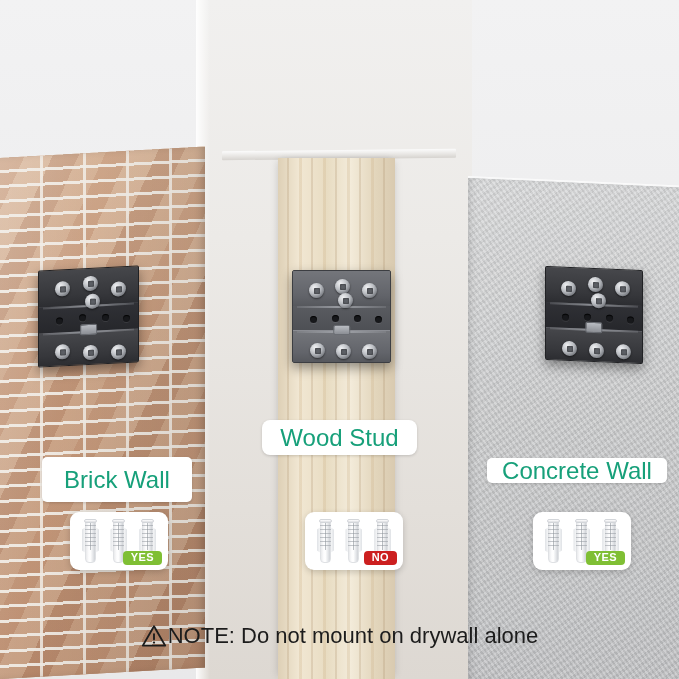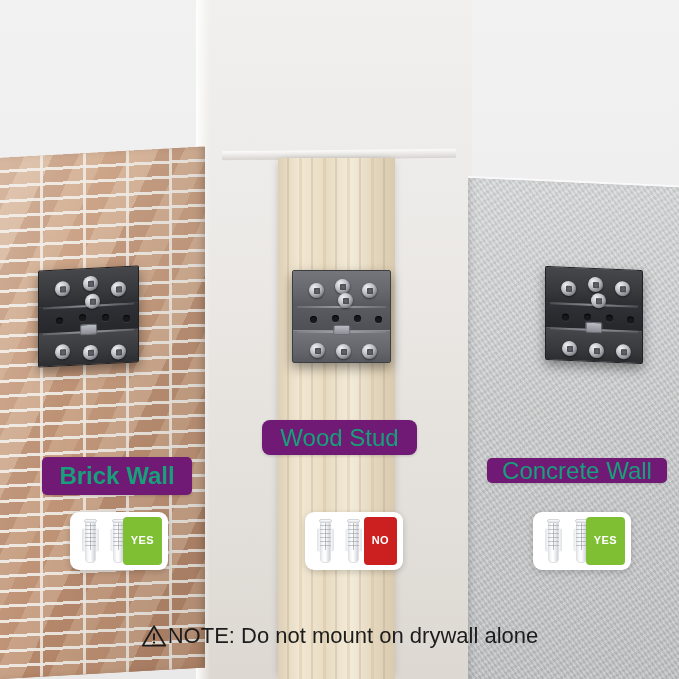--- a/index.html
+++ b/index.html
@@ -262,21 +262,21 @@
     background: linear-gradient(180deg, #74767b 0%, #62646a 70%, #56585d 100%);
     border-color: #8b8d93;
   }
   .bracket.light .mid-rail {
     background: linear-gradient(180deg, #5a5c61 0%, #4d4f54 100%);
   }
 
   
   .wall-label {
     position: absolute;
-    background: #701a75;
+    background: #ffffff;
     border-radius: 5px;
     display: flex;
     align-items: center;
     justify-content: center;
     font-size: 24px;
     color: #17a07a;
     box-shadow: 0 1px 3px rgba(0,0,0,0.16);
     white-space: nowrap;
   }
 
@@ -355,21 +355,21 @@
     border-radius: 2px;
     background: linear-gradient(180deg, #ffffff, #dcdee1);
     border: 1px solid #d3d6da;
     box-sizing: border-box;
   }
 
   .badge {
     position: absolute;
     right: 6px;
     bottom: 5px;
-    padding: 17px 8px;
+    padding: 0 8px;
     border-radius: 4px;
     font-size: 11px;
     font-weight: bold;
     color: #ffffff;
     letter-spacing: 0.4px;
     line-height: 1.25;
   }
   .badge.yes { background: #7fbf34; }
   .badge.no  { background: #cc1f1f; }
 
@@ -472,21 +472,21 @@
       <div class="hole" style="left:16px; top:46px;"></div>
       <div class="hole" style="left:38px; top:45px;"></div>
       <div class="hole" style="left:60px; top:45px;"></div>
       <div class="hole" style="left:81px; top:46px;"></div>
       <div class="bolt" style="left:16px; top:73px;"></div>
       <div class="bolt" style="left:43px; top:74px;"></div>
       <div class="bolt" style="left:70px; top:74px;"></div>
     </div>
   </div>
 
-  <div class="wall-label" style="left:42px; top:457px; width:150px; height:38px;font-weight:bold;">Brick Wall</div>
+  <div class="wall-label" style="left:42px; top:457px; width:150px; height:45px;">Brick Wall</div>
 
   <div class="wall-label" style="left:262px; top:420px; width:155px; height:35px; border-radius:8px;">Wood Stud</div>
 
   <div class="wall-label" style="left:487px; top:458px; width:180px; height:25px;">Concrete Wall</div>
 
   <div class="anchor-card" style="left:70px; top:512px; width:98px; height:58px;">
     <div class="anchor-row">
       <div class="anchor">
         <div class="wing-l"></div>
         <div class="wing-r"></div>

